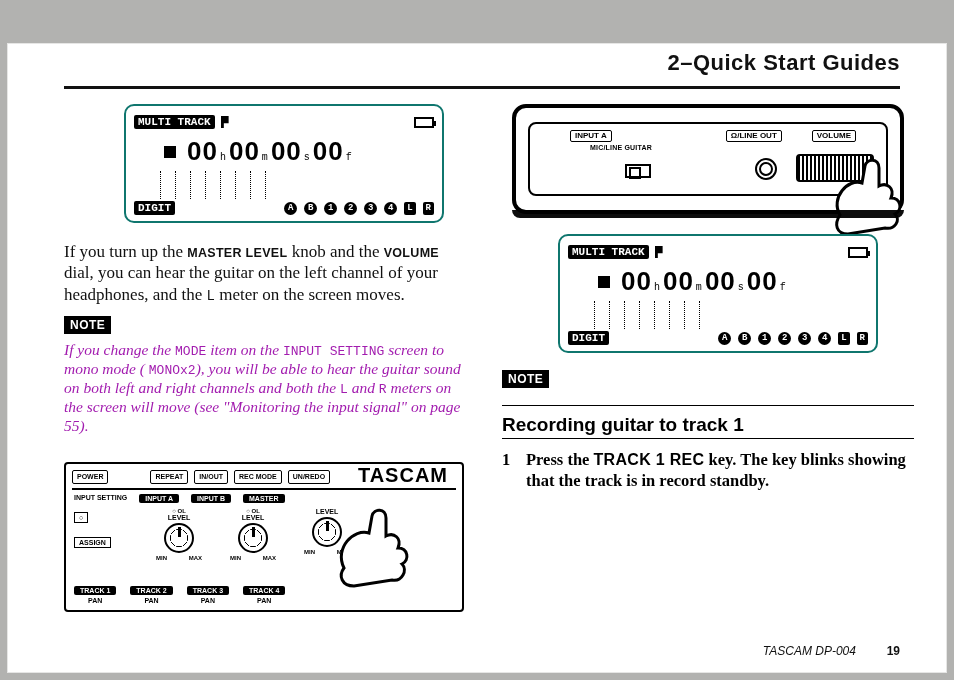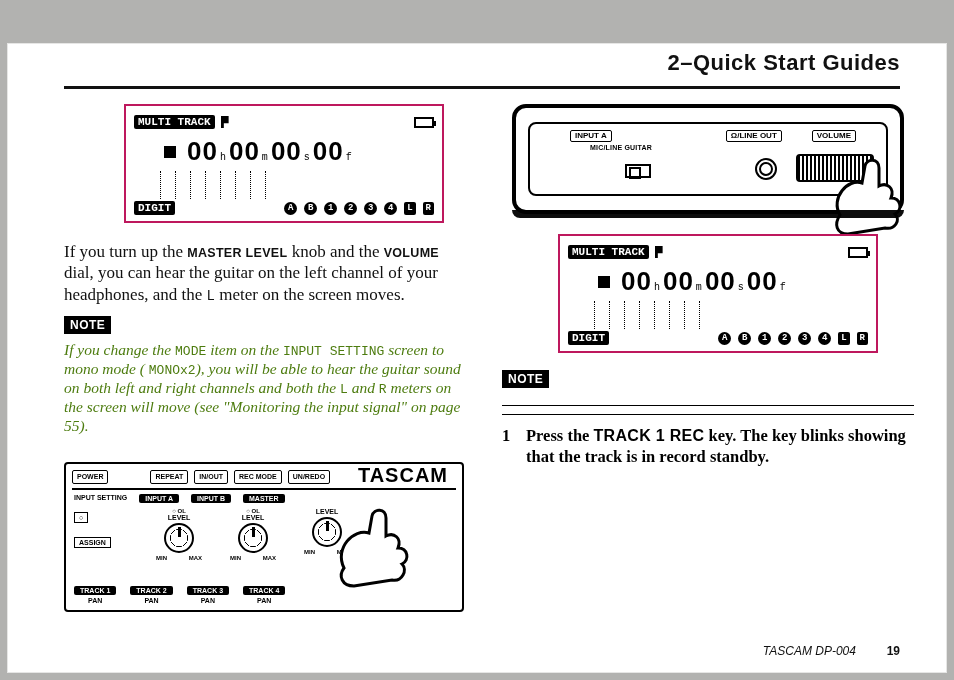--- a/index.html
+++ b/index.html
@@ -31,21 +31,21 @@
   }
   
   .col { position: absolute; top: 60px; bottom: 40px; }
   .col.left  { left: 56px;  width: 400px; }
   .col.right { left: 494px; width: 412px; }
 
   
   p.body { font-size: 17px; line-height: 1.25; color: #111; }
   p.body .sc { font-family: Arial, sans-serif; font-size: 12.5px; font-weight: 700; letter-spacing: .3px; }
   p.body .lcd { font-family: "Courier New", monospace; font-size: 14px; }
-  p.note { font-style: italic; font-size: 15.5px; line-height: 1.22; color: #4d7c0f; margin-top: 4px; }
+  p.note { font-style: italic; font-size: 15.5px; line-height: 1.22; color: #a21caf; margin-top: 4px; }
   p.note .lcd { font-family: "Courier New", monospace; font-style: normal; font-size: 13px; }
   .note-tag {
     display: inline-block; background: #000; color: #fff;
     font-family: Arial, sans-serif; font-size: 12px; font-weight: 700;
     padding: 2px 6px; letter-spacing: .5px; margin-bottom: 3px;
   }
 
   
   .sec-rule { height: 1px; background: #000; margin: 14px 0 8px 0; }
   h2.sec {
@@ -63,21 +63,21 @@
   
   .footer {
     position: absolute; right: 46px; bottom: 14px;
     font-family: Arial, sans-serif; font-size: 12px; color: #111;
   }
   .footer i { font-style: italic; }
   .footer b { font-weight: 800; margin-left: 24px; }
 
   
   .lcd-fig {
-    border: 2px solid #be185d; border-radius: 0;
+    border: 2px solid #0f766e; border-radius: 10px;
     padding: 6px 8px 6px 8px; position: relative;
   }
   .lcd-fig .row1 { display: flex; align-items: center; gap: 6px; margin-bottom: 4px; height: 20px;}
   .lcd-fig .blk { background: #000; color: #fff; font-family: "Courier New", monospace;
                   font-size: 11px; font-weight: 700; padding: 1px 4px; border-radius: 2px;}
   .lcd-fig .flag { width: 8px; height: 12px; background: #000; clip-path: polygon(0 0,100% 0,100% 60%,40% 60%,40% 100%,0 100%);}
   .lcd-fig .batt { margin-left:auto; width:20px; height:11px; border:2px solid #000; position:relative;}
   .lcd-fig .batt::after{content:"";position:absolute;right:-4px;top:2px;width:3px;height:5px;background:#000;}
   .lcd-fig .batt .lvl{height:100%;width:70%;background:#000;}
   .lcd-fig .time { display:flex; align-items:baseline; margin-left: 30px; gap:1px;}
@@ -352,20 +352,21 @@
           <span class="circ">3</span>
           <span class="circ">4</span>
           <span class="rect">L</span>
           <span class="rect">R</span>
         </div>
       </div>
 
       <span class="note-tag">NOTE</span>
 
       <div class="sec-rule"></div>
+      <h2 class="sec">Recording guitar to track 1</h2>
       <div class="underline-thin"></div>
 
       <div class="step">
         <span class="num">1</span>
         <span class="txt">
           <b>Press the </b>
           <span class="sc">TRACK 1 REC</span>
           <b> key. The key blinks showing that the track is in record standby.</b>
         </span>
       </div>

